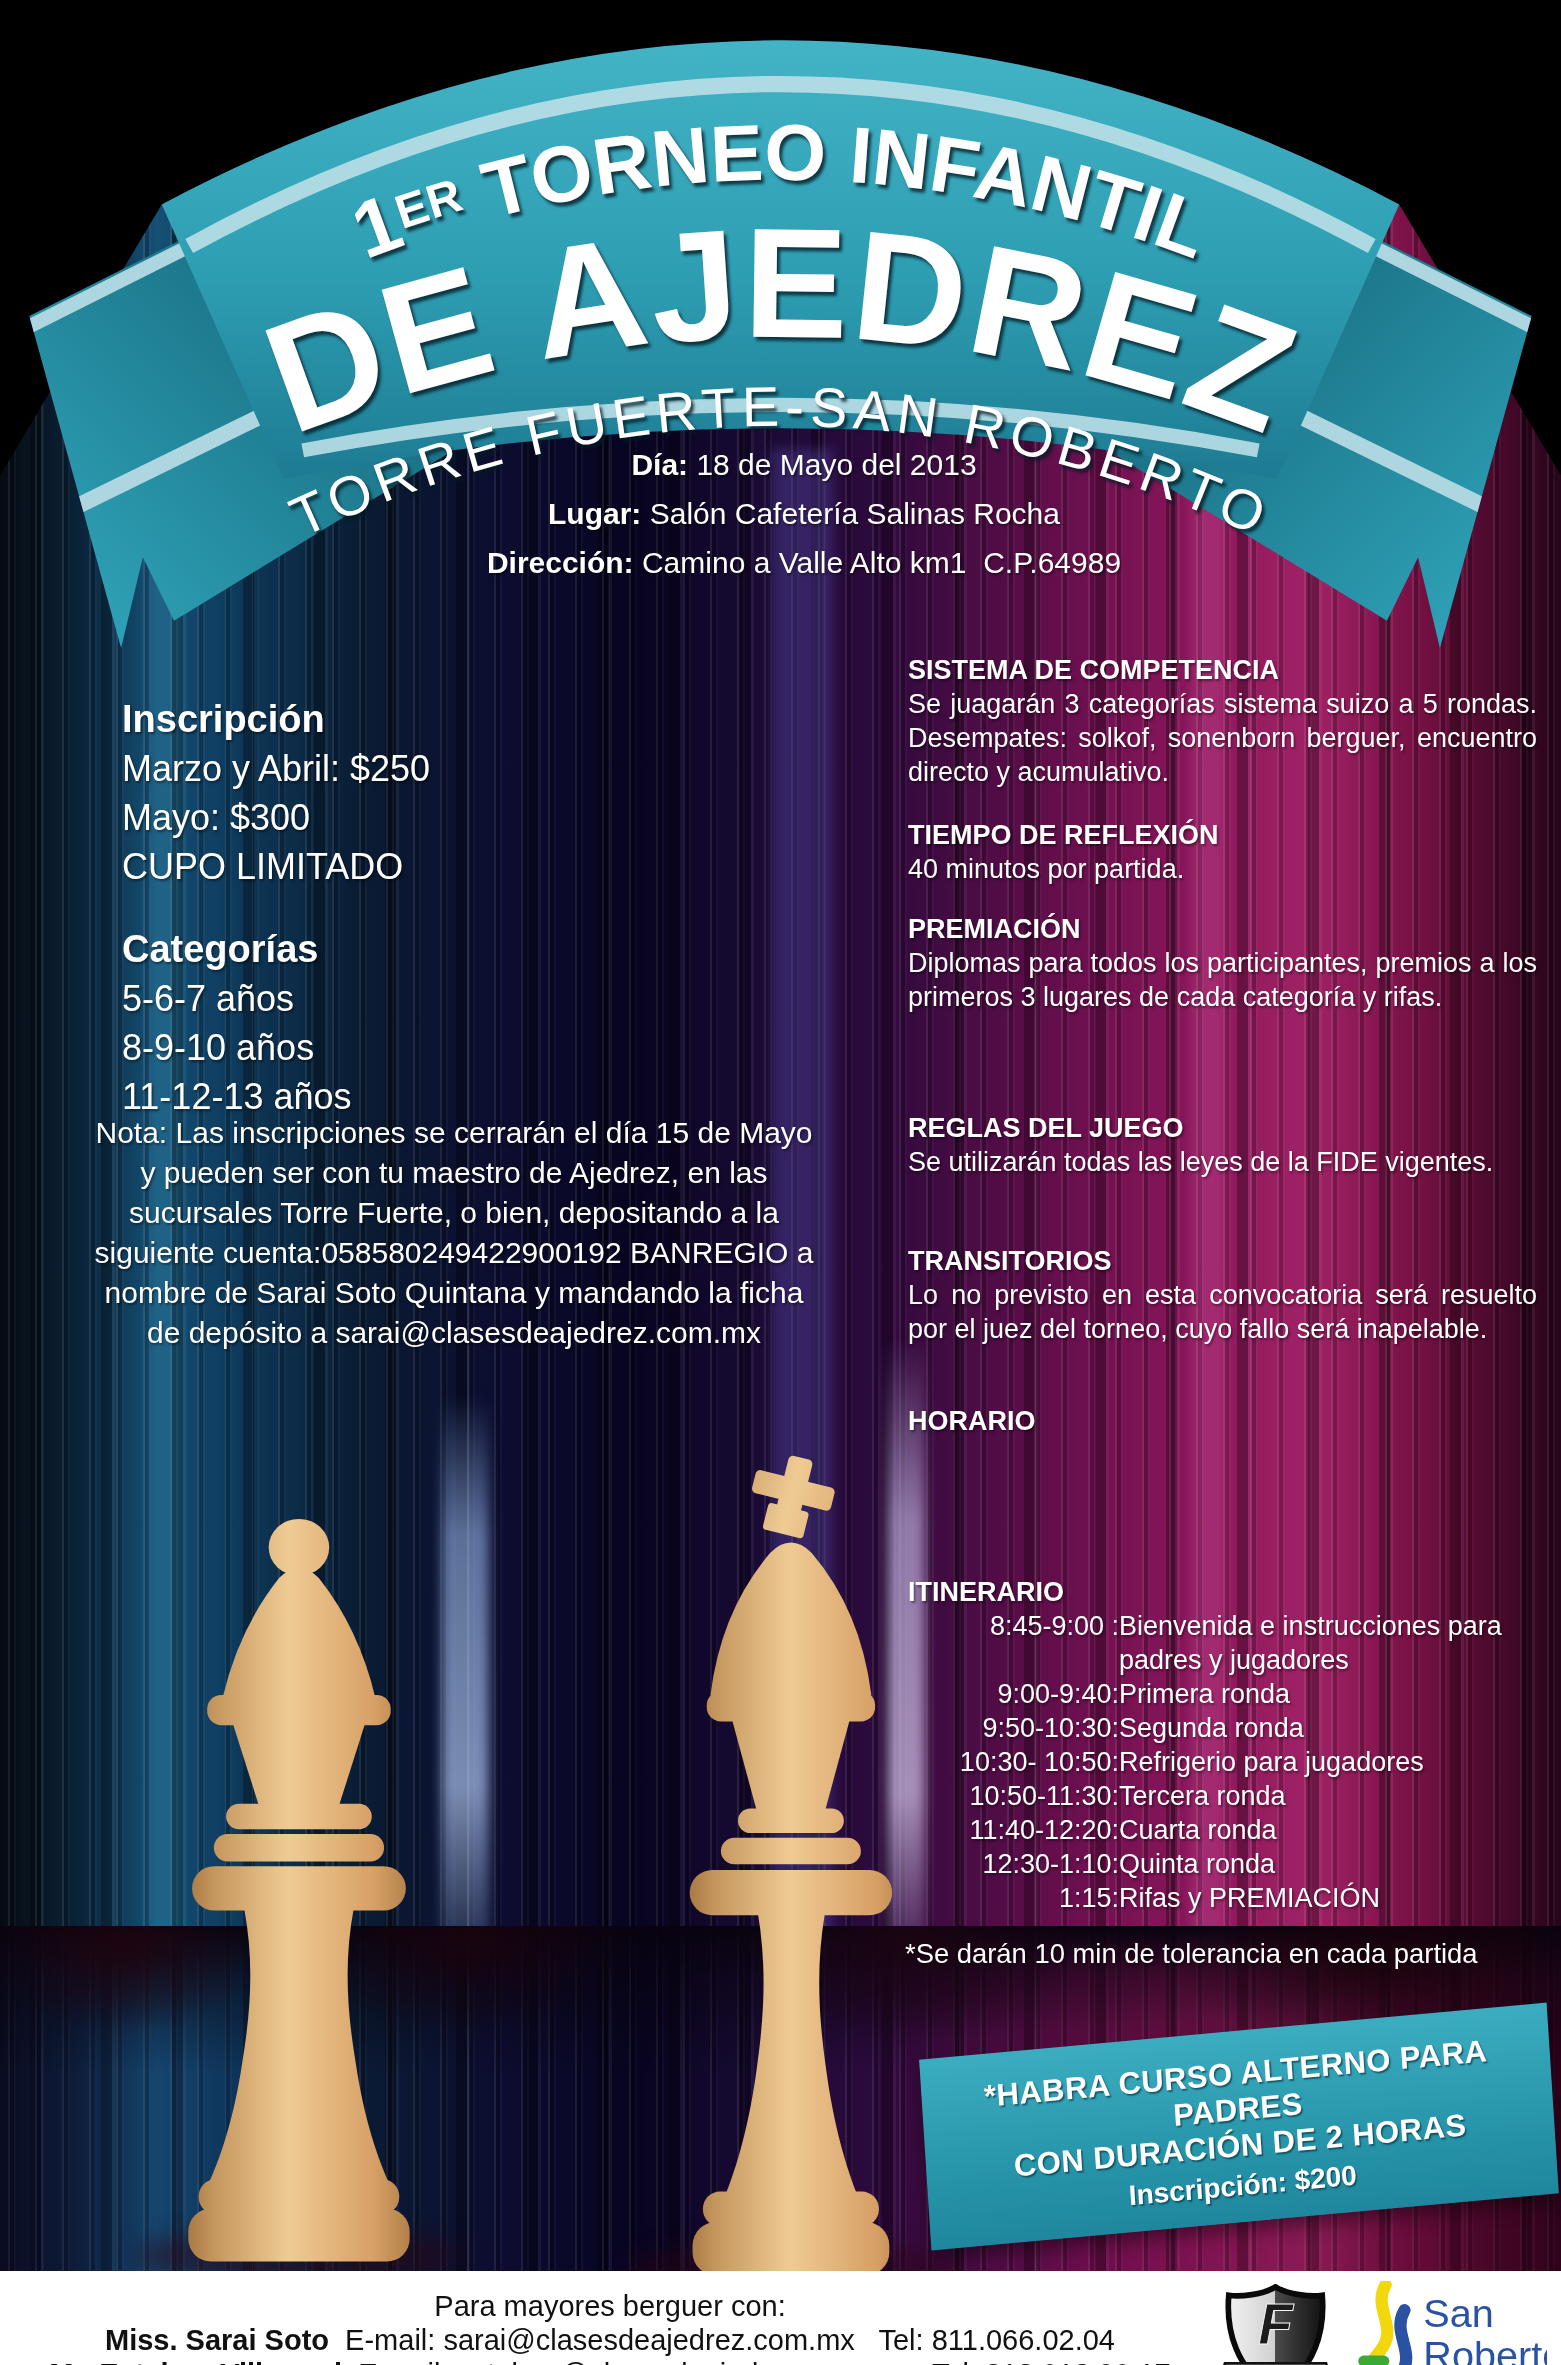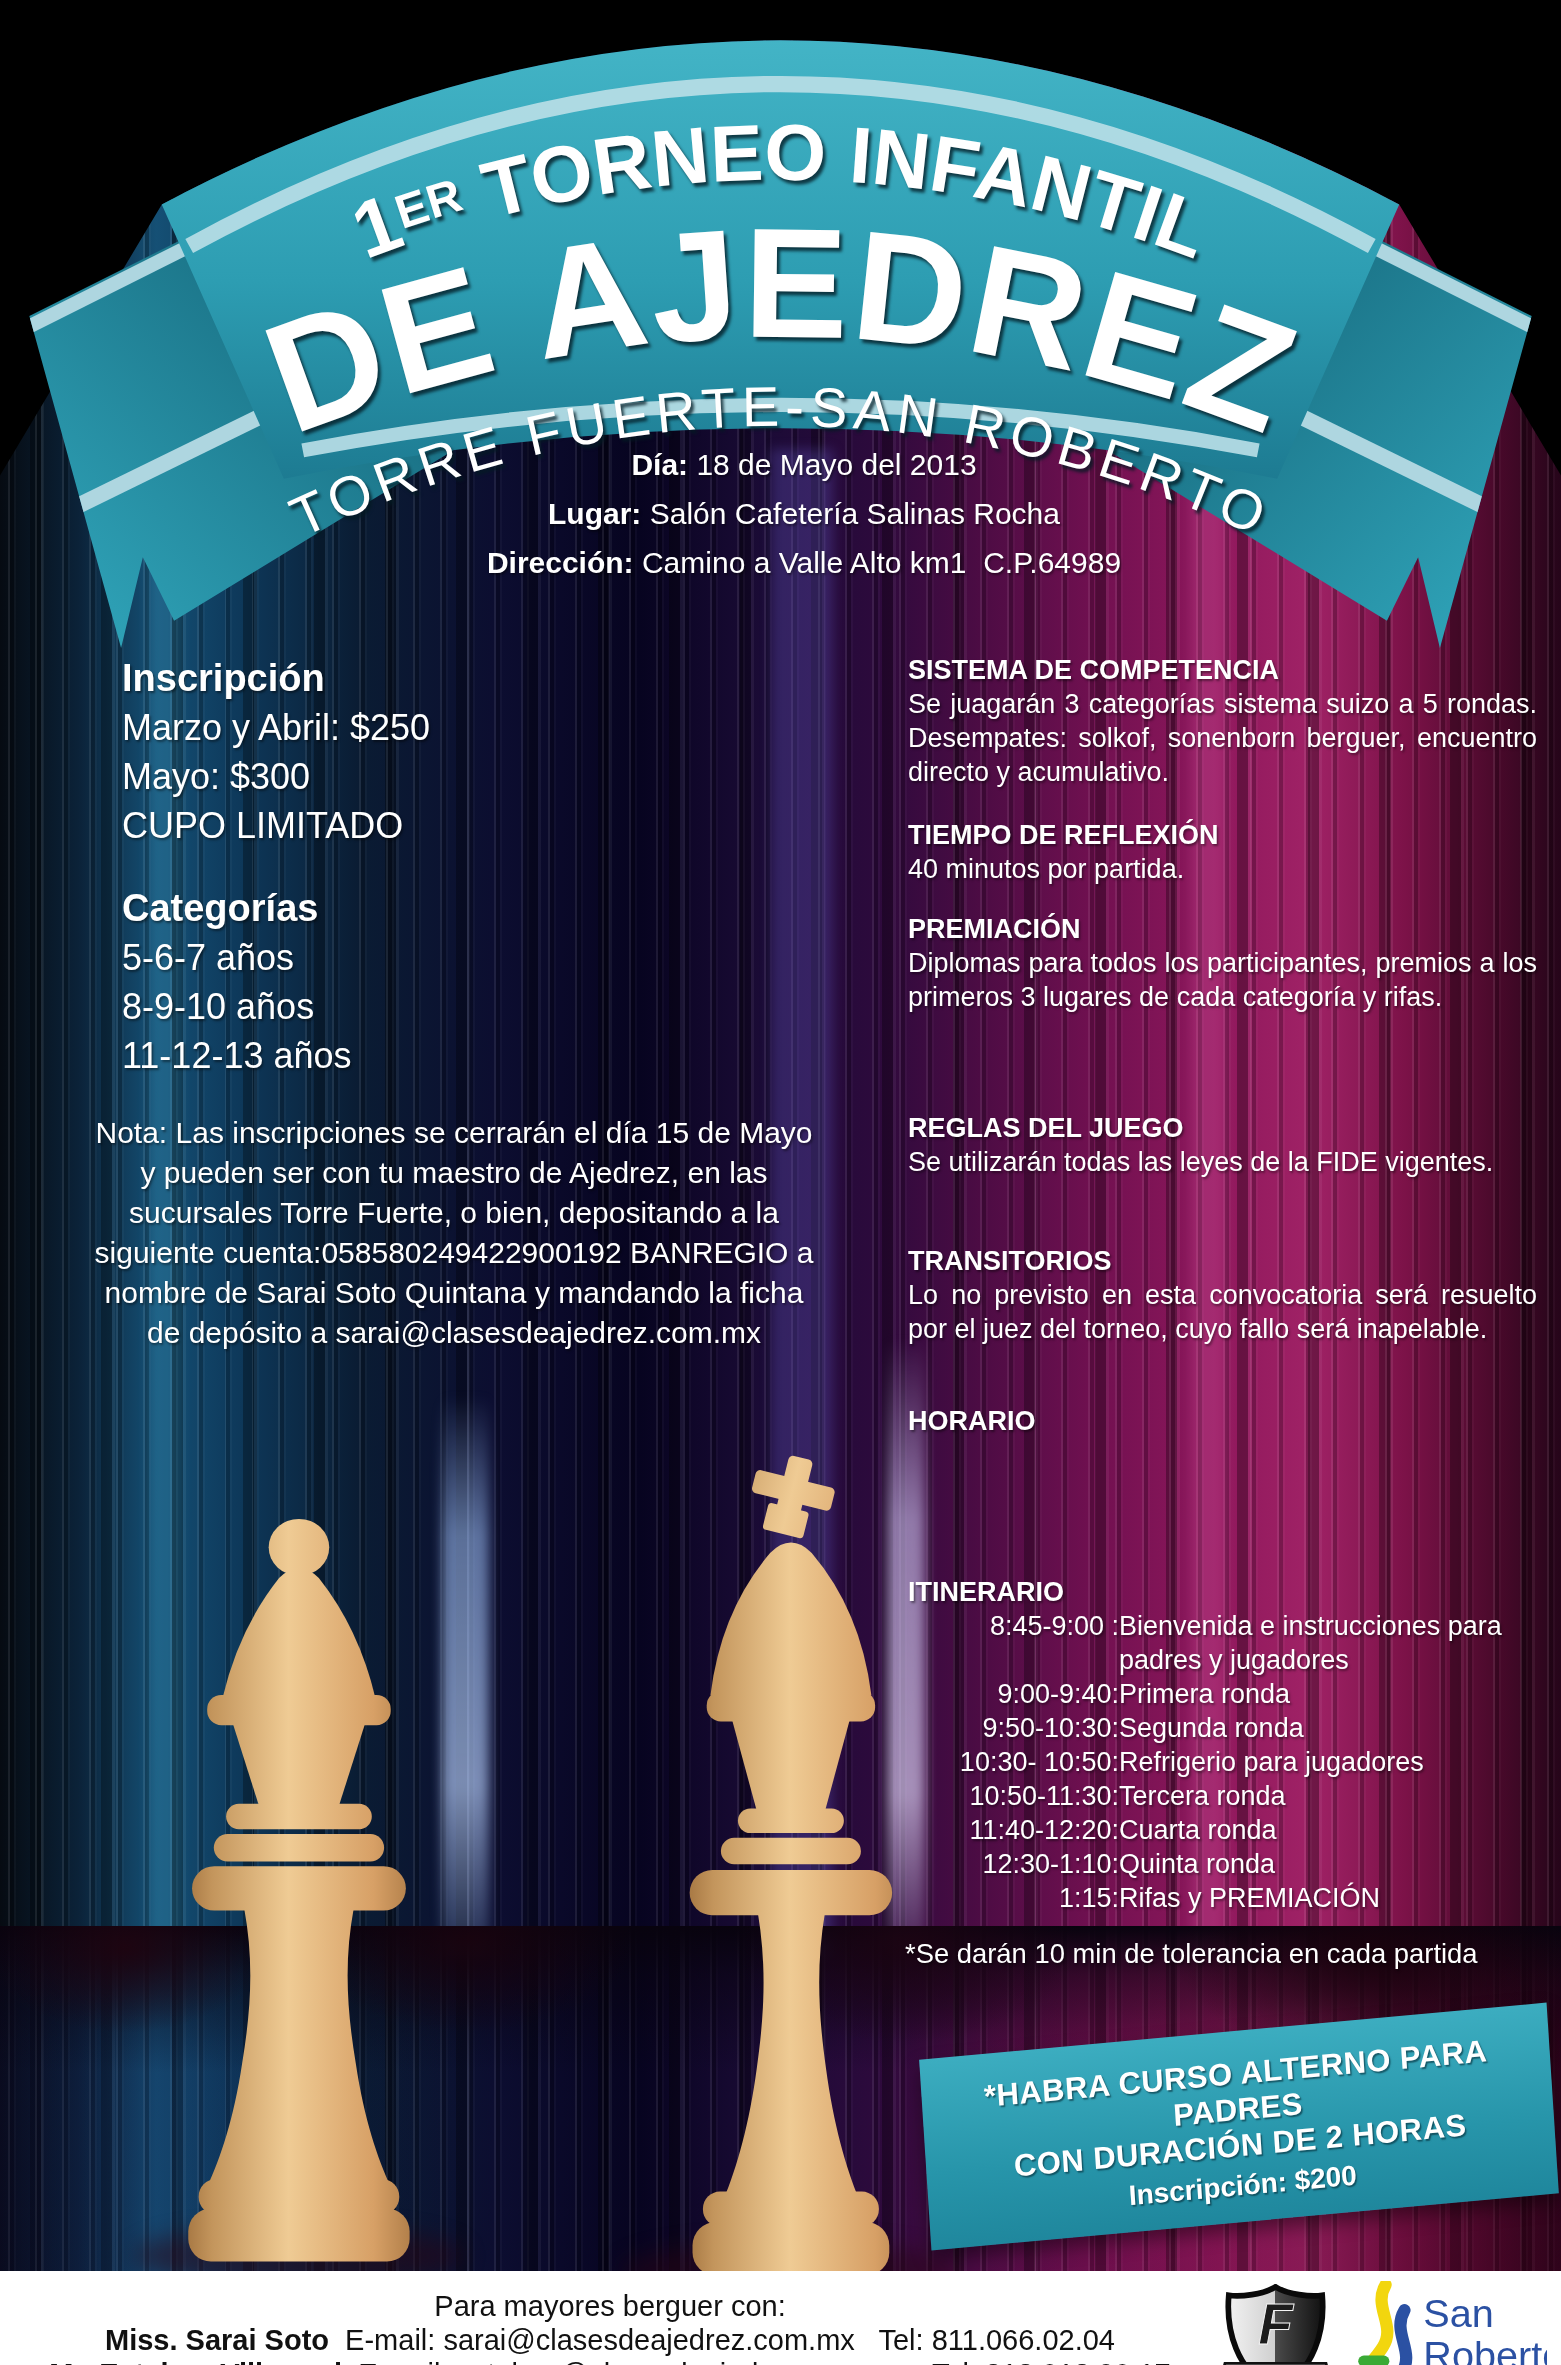--- a/index.html
+++ b/index.html
@@ -44,21 +44,21 @@
   
   svg text{font-family:"Liberation Sans", sans-serif;}
   .arcTxt{fill:#fff;filter:drop-shadow(6px 8px 3px rgba(3,25,35,.78));}
   .sup{baseline-shift:34%;}
 
   
   .event{left:47px;top:440px;width:1514px;text-align:center;font-size:30px;line-height:49px;}
 
   
   .lcol{font-size:36px;line-height:49px;}
-  .lhead{font-size:38px;font-weight:bold;}
+  .lhead{font-size:38px;font-weight:bold;margin-top:41px;}
   .nota{left:92px;top:1113px;width:724px;text-align:center;font-size:30px;line-height:40px;}
 
   
   .rsec{left:908px;width:629px;font-size:27px;line-height:34px;}
   .rsec .t{font-weight:bold;}
   .rsec .p{text-align:justify;}
   .irow{display:flex;}
   .itime{width:211px;flex:none;text-align:right;}
   .iact{flex:1;}
   .tol{left:905px;top:1938px;width:658px;font-size:27.4px;}

